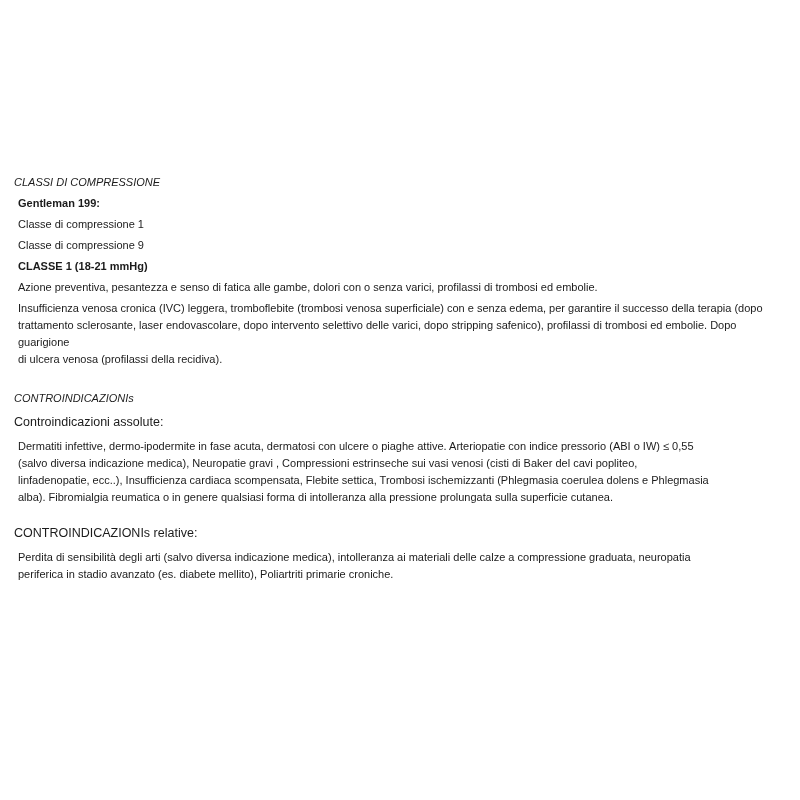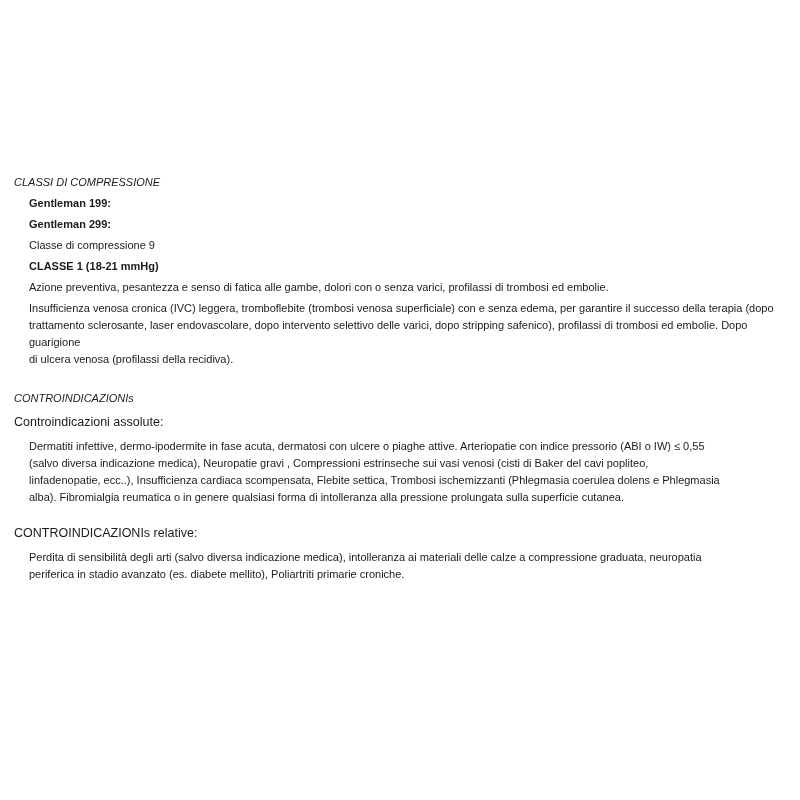--- a/index.html
+++ b/index.html
@@ -26,21 +26,21 @@
   .sec-title {
     font-style: italic;
     font-weight: 400;
     font-size: 11px;
     margin: 22px 0 3px 0;
   }
   .sec-title.first {
     margin-top: 0;
   }
   p {
-    margin: 4px 15px;
+    margin: 4px 4px;
     white-space: pre-line;
   }
   .b {
     font-weight: 700;
   }
   .sub {
     font-size: 12.5px;
     font-weight: 400;
     line-height: 19px;
     margin: 6px 0;
@@ -51,22 +51,22 @@
 </style>
 </head>
 <body>
 
 <div class="page">
 
   <div class="sec-title first">CLASSI DI COMPRESSIONE</div>
 
   <p class="b">Gentleman 199:</p>
 
+  <p>Classe di compressione 1</p>
 
-  <p class="b">Gentleman 299:</p>
 
   <p>Classe di compressione 9</p>
 
 
   <p class="b">CLASSE 1 (18-21 mmHg)</p>
 
   <p>Azione preventiva, pesantezza e senso di fatica alle gambe, dolori con o senza varici, profilassi di trombosi ed embolie.</p>
 
 
   <p>Insufficienza venosa cronica (IVC) leggera, tromboflebite (trombosi venosa superficiale) con e senza edema, per garantire il successo della terapia (dopo

